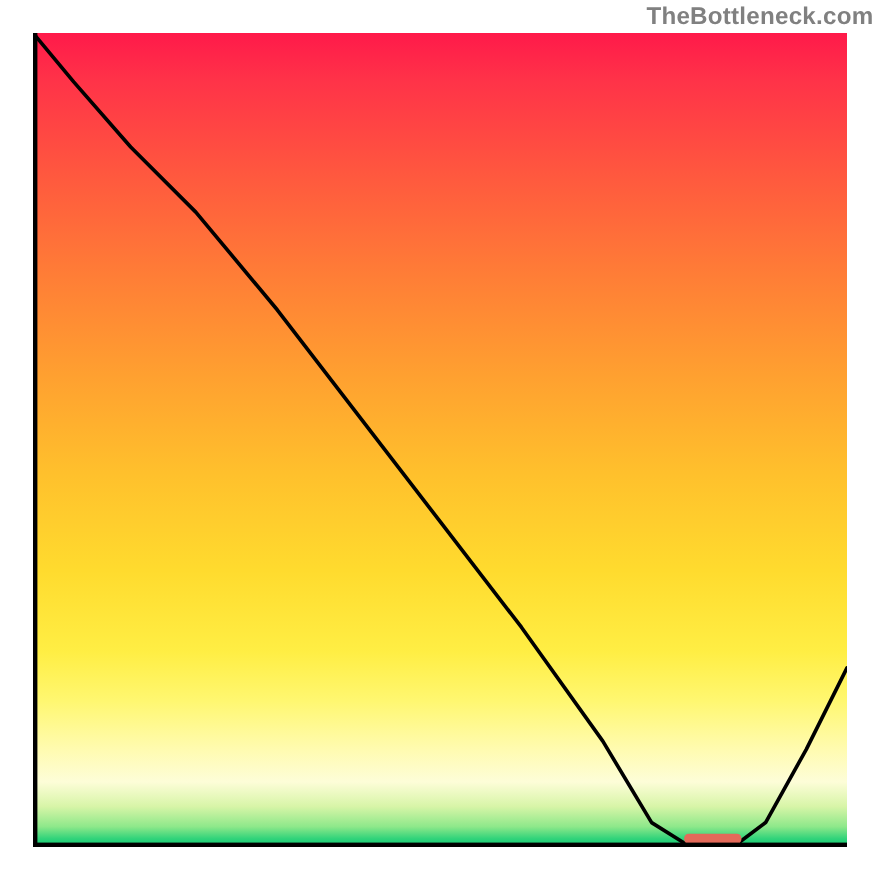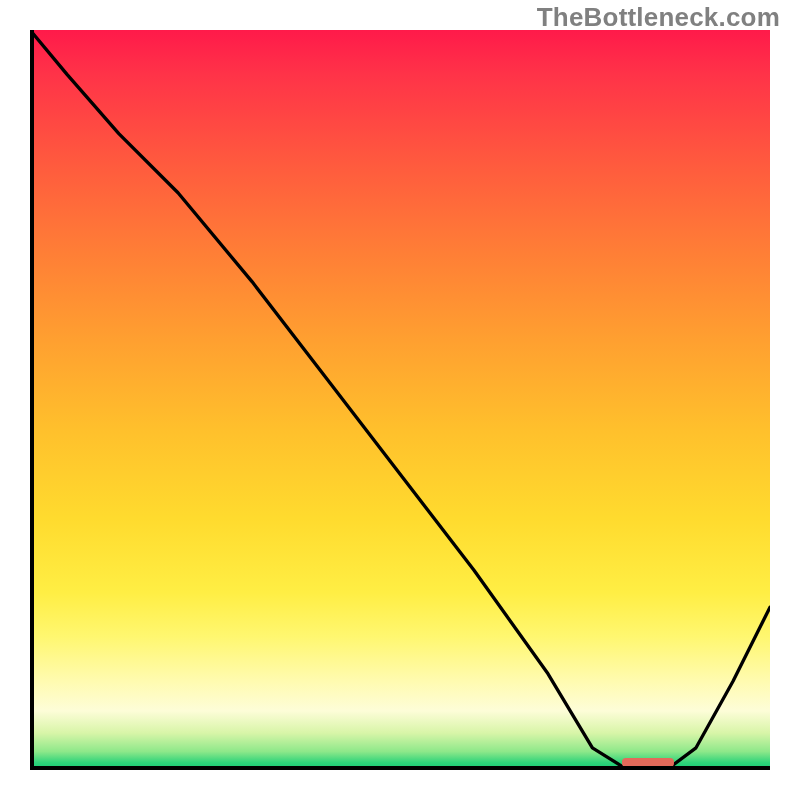--- a/index.html
+++ b/index.html
@@ -12,22 +12,22 @@
     overflow: hidden;
   }
   .chart-wrap {
     position: relative;
     width: 800px;
     height: 800px;
   }
   .watermark {
     position: absolute;
     top: 2px;
-    right: 20px;
-    font-size: 26px;
+    right: 6px;
+    font-size: 22px;
     font-weight: bold;
     color: #808080;
     letter-spacing: 0.2px;
     z-index: 10;
   }
   .plot-area {
     position: absolute;
     left: 30px;
     top: 30px;
     width: 740px;

